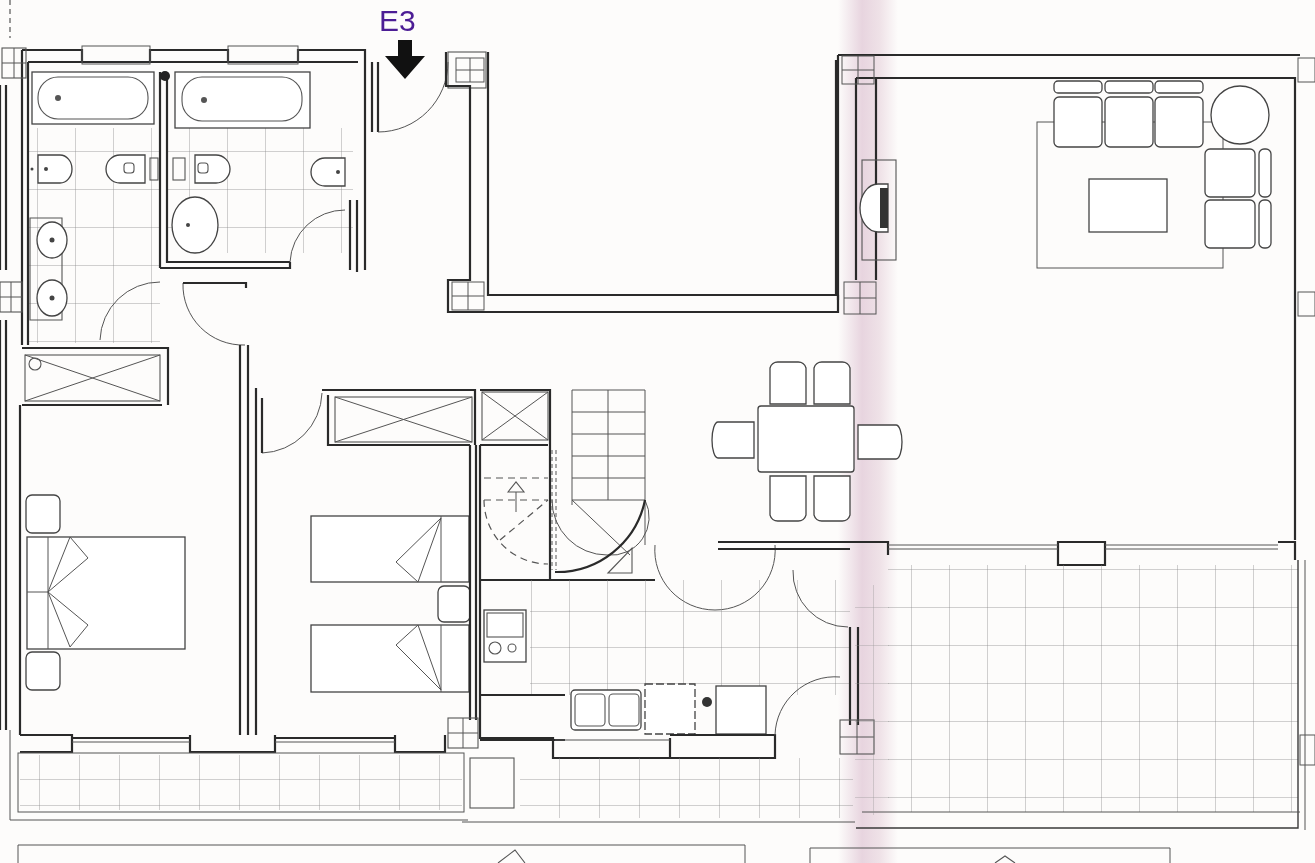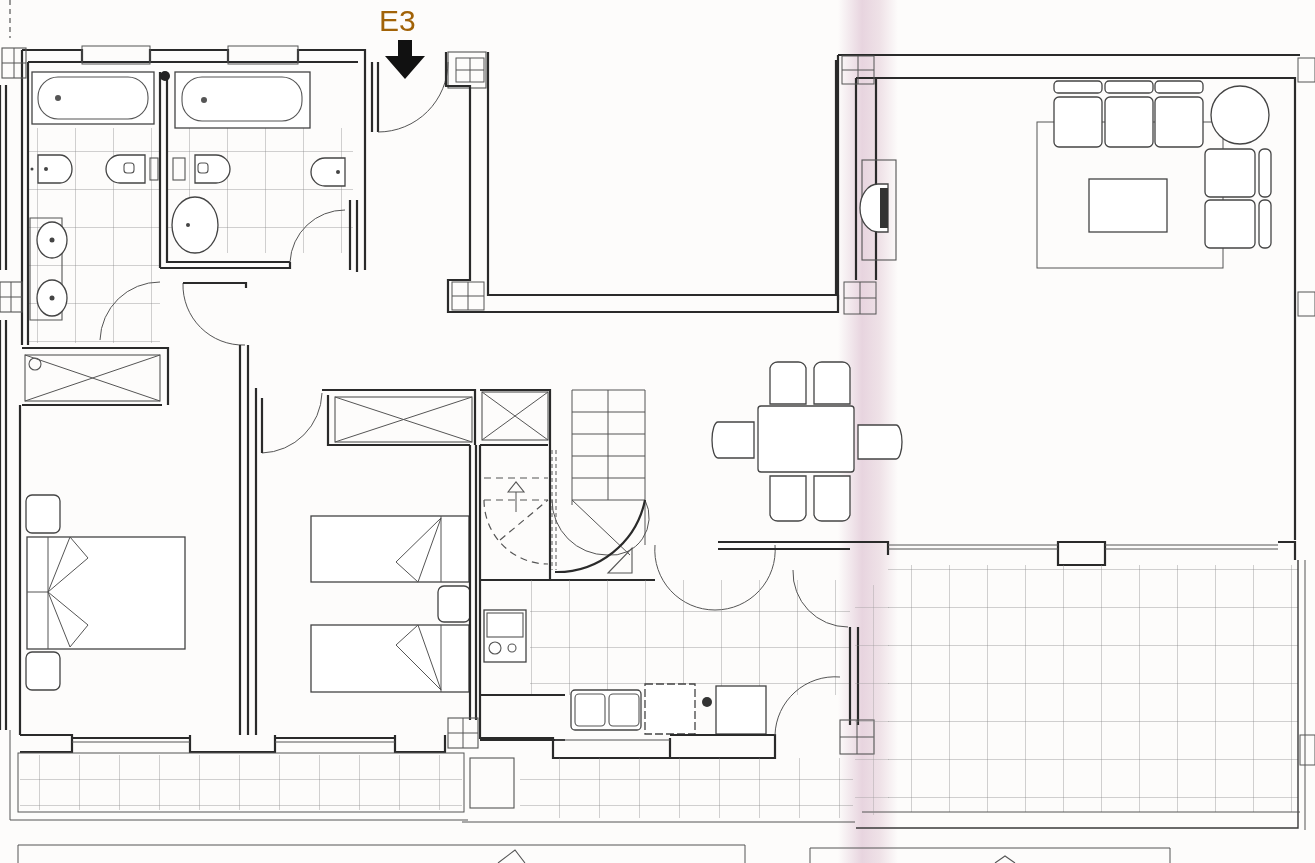--- a/index.html
+++ b/index.html
@@ -7,21 +7,21 @@
   #plan { position:absolute; left:0; top:0; width:1315px; height:863px; }
   .stain { position:absolute; top:0; height:863px; pointer-events:none; }
   .wall { fill:none; stroke:#2a2a2a; stroke-width:2.2; }
   .wall-thin { fill:none; stroke:#3a3a3a; stroke-width:1.4; }
   .line { fill:none; stroke:#555; stroke-width:1; }
   .fix { fill:#fff; stroke:#444; stroke-width:1.3; }
   .fix2 { fill:none; stroke:#555; stroke-width:1.1; }
   .tile { fill:none; stroke:#8a8a8a; stroke-width:0.8; }
   .door { fill:none; stroke:#555; stroke-width:1; }
   .dash { fill:none; stroke:#555; stroke-width:1.2; stroke-dasharray:7 5; }
-  .label { position:absolute; font-family:"Liberation Sans", sans-serif; color:#a16207; }
+  .label { position:absolute; font-family:"Liberation Sans", sans-serif; color:#4c1d95; }
 </style>
 </head>
 <body>
 
 <div class="stain" style="left:838px;width:60px;background:linear-gradient(90deg, rgba(230,215,225,0) 0%, rgba(214,180,200,0.55) 40%, rgba(225,200,212,0.5) 70%, rgba(240,230,235,0) 100%);"></div>
 
 <div class="label" style="left:379px;top:4px;font-size:30px;">E3</div>
 
 <svg id="plan" viewBox="0 0 1315 863" xmlns="http://www.w3.org/2000/svg">
   <defs>

